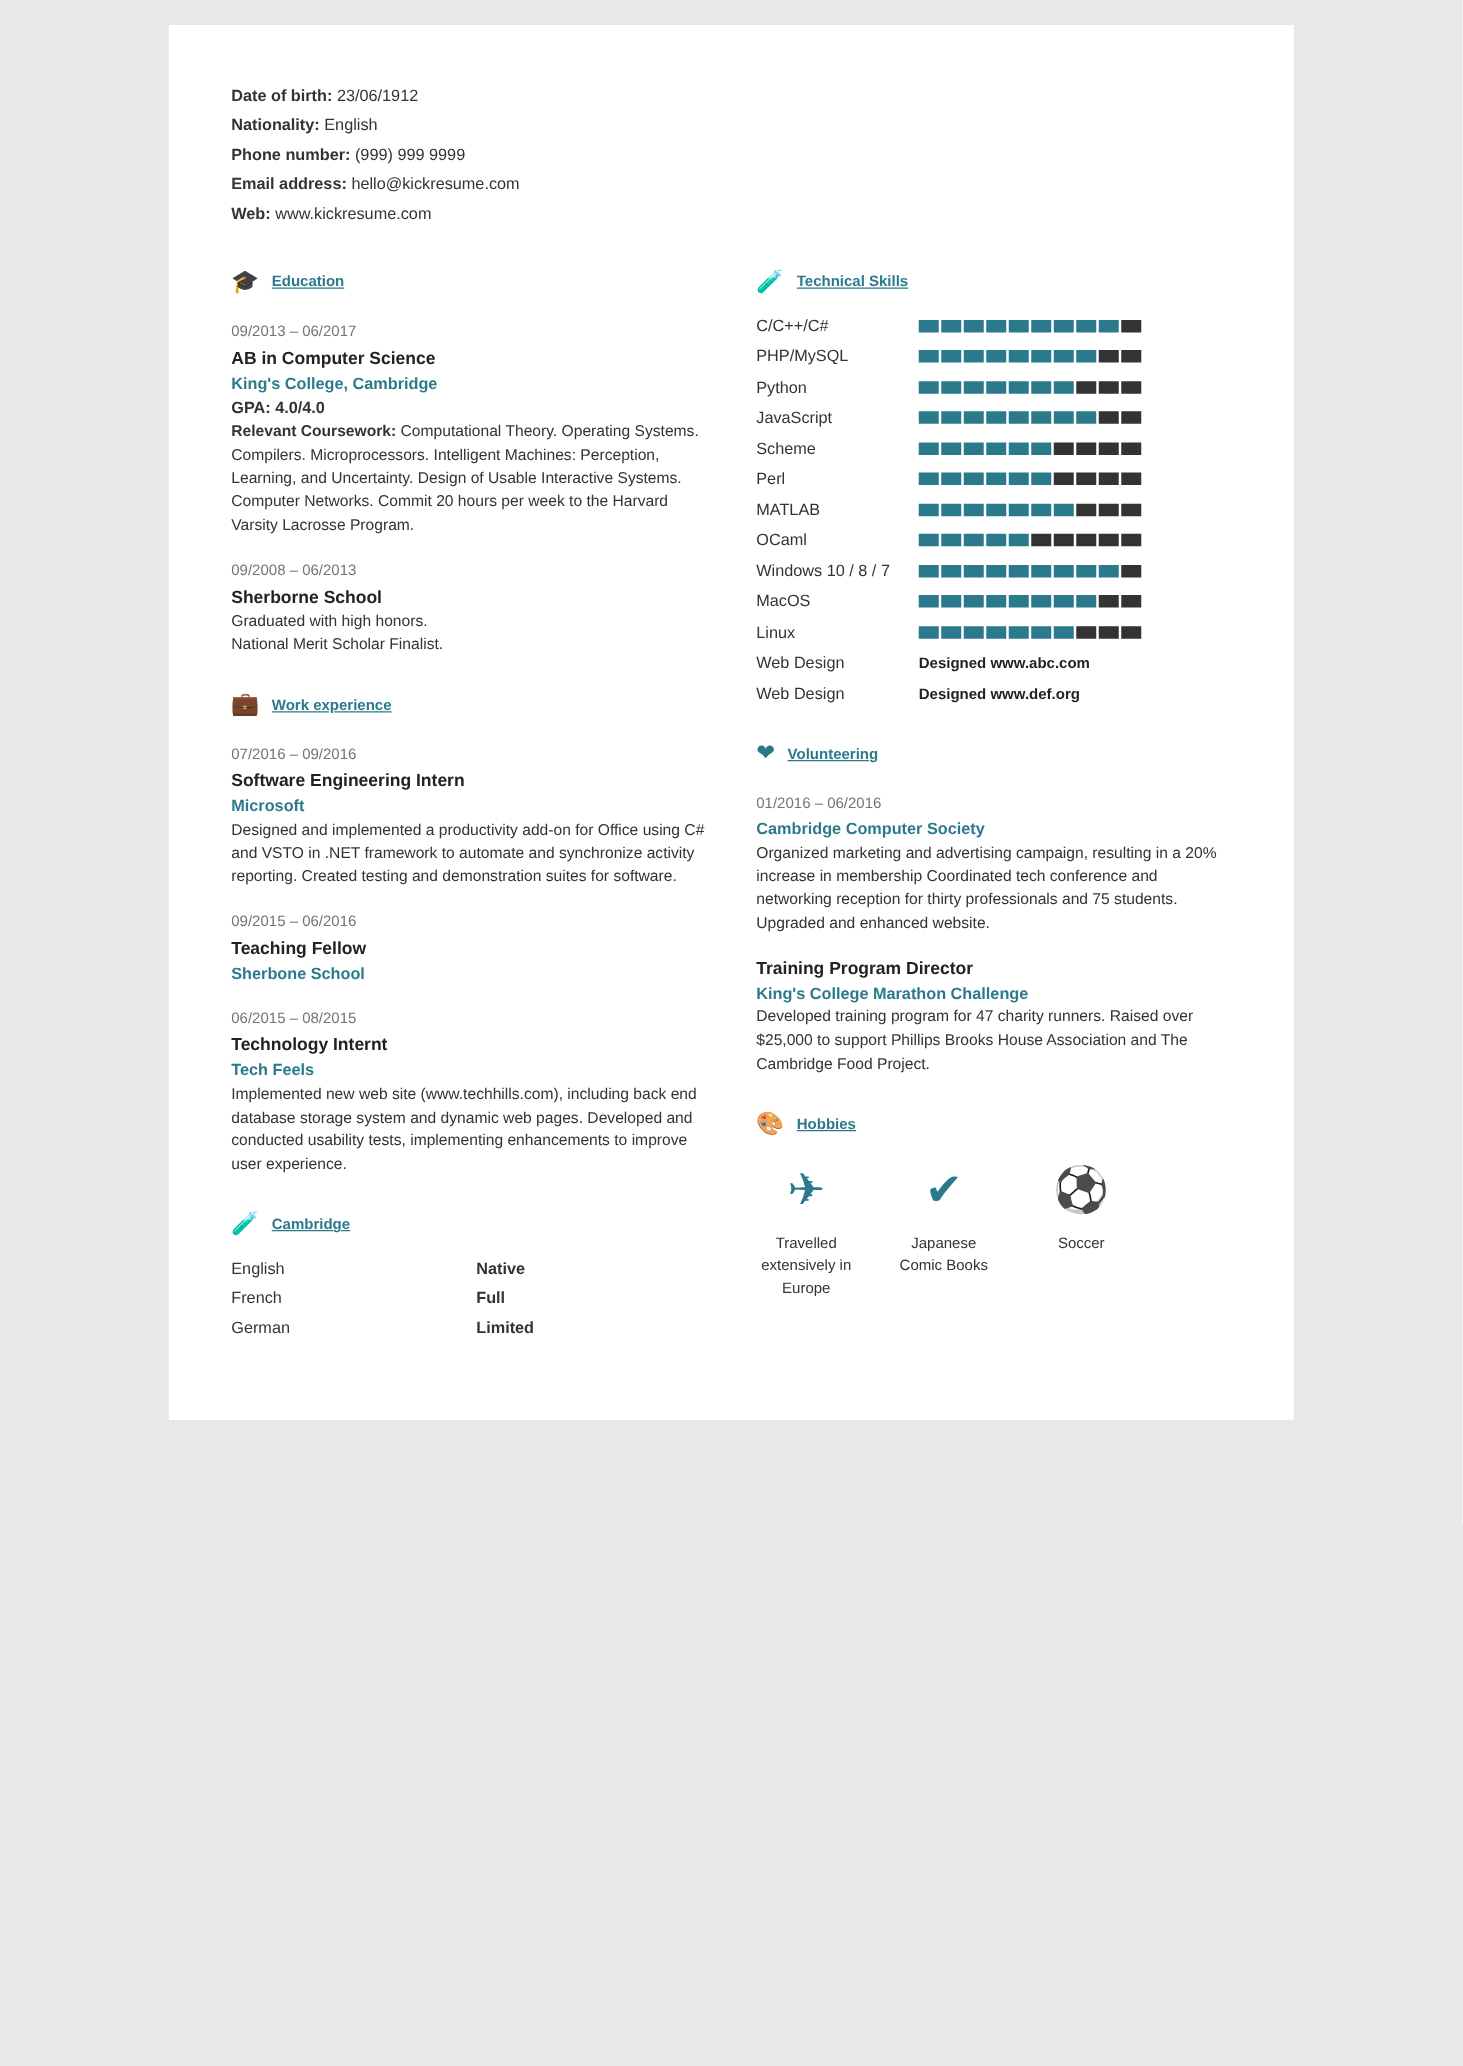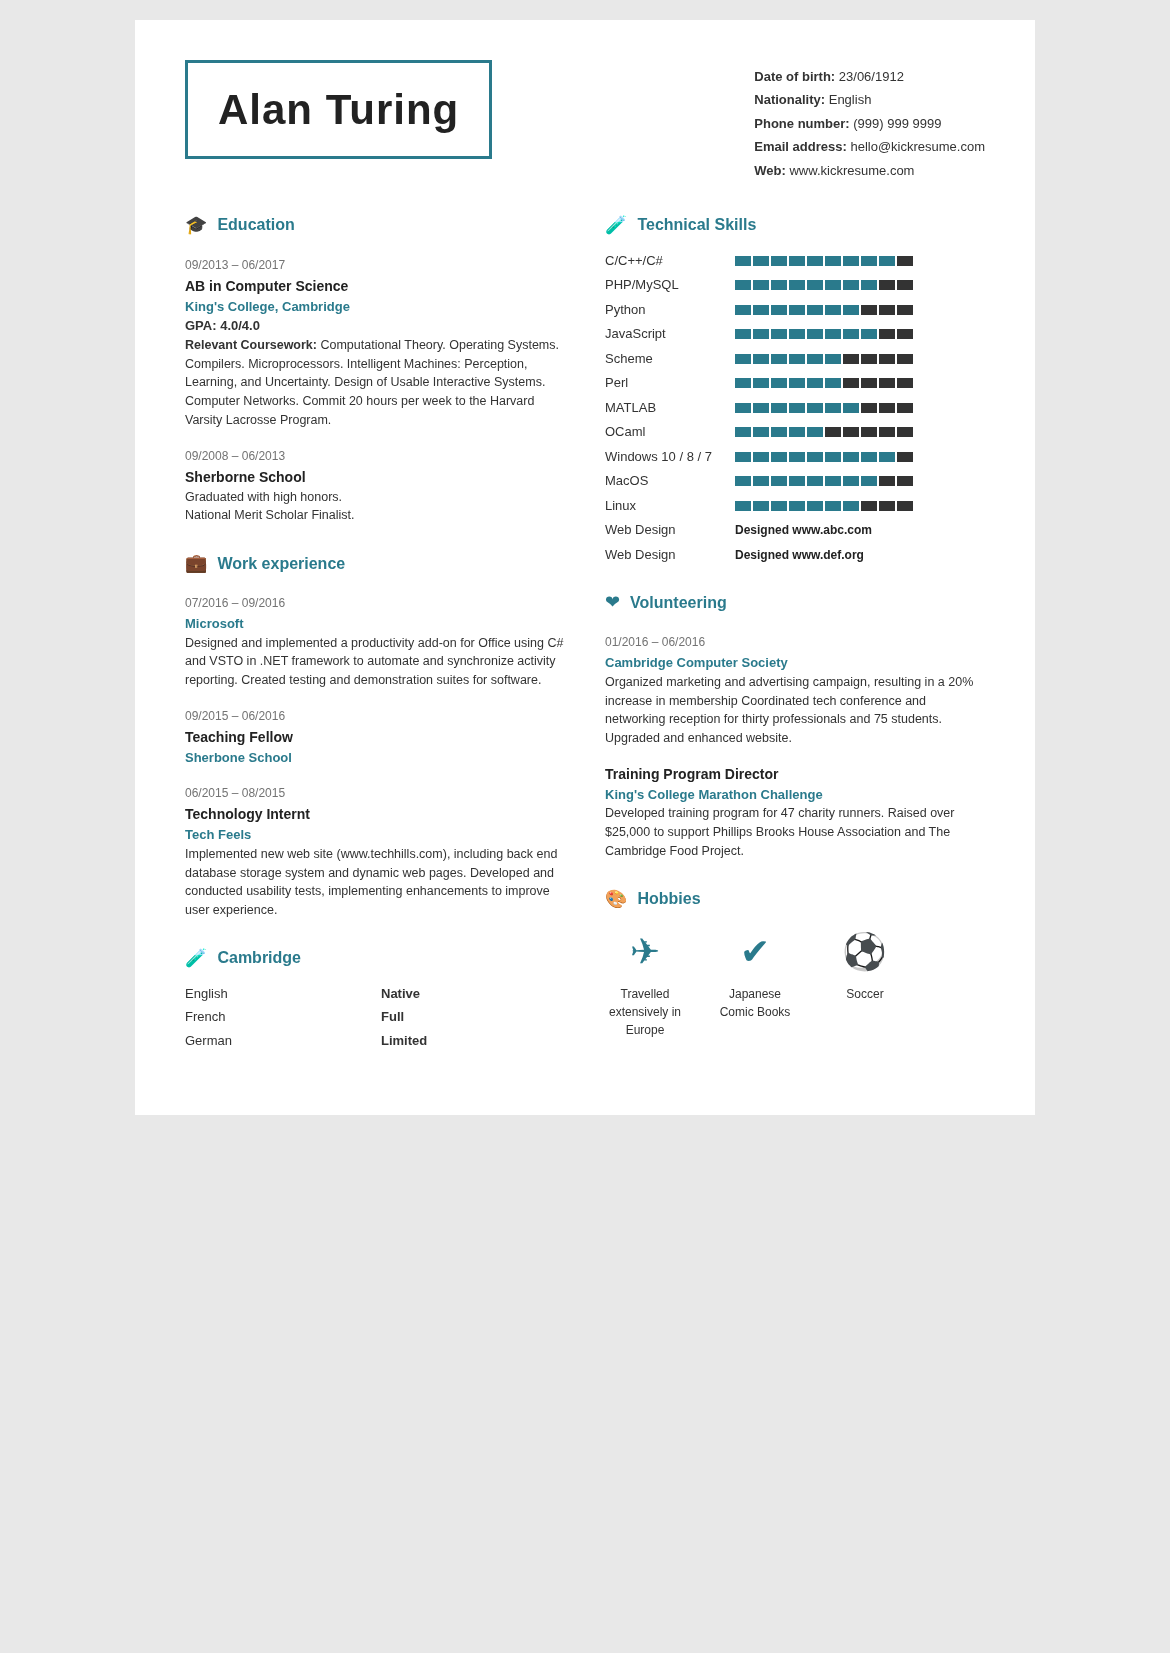--- a/index.html
+++ b/index.html
@@ -65,23 +65,24 @@
       align-items: center;
       gap: 10px;
       margin-bottom: 12px;
       border-bottom: none;
     }
     .section-header .icon {
       color: #2a7a8c;
       font-size: 18px;
     }
     .section-header h2 {
-      font-size: 16px;
+      font-size: 12px;
       font-weight: bold;
       color: #2a7a8c;
+      text-decoration: underline;
     }
     
     .entry {
       margin-bottom: 16px;
     }
     .entry .date {
       font-size: 12px;
       color: #737373;
       margin-bottom: 2px;
       margin-top: 17px;
@@ -181,23 +182,20 @@
       font-size: 12px;
       color: #333;
     }
   </style>
 </head>
 <body>
 
 <div class="resume">
 
   <div class="header">
-    <div class="name-box">
-      <h1>Alan Turing</h1>
-    </div>
     <div class="personal-info">
       <div>
         <span class="label">Date of birth:</span>
         <span>23/06/1912</span>
       </div>
       <div>
         <span class="label">Nationality:</span>
         <span>English</span>
       </div>
       <div>
@@ -248,20 +246,21 @@
       </div>
 
       <div class="section">
         <div class="section-header">
           <span class="icon">💼</span>
           <h2>Work experience</h2>
         </div>
 
         <div class="entry">
           <div class="date">07/2016 – 09/2016</div>
+          <div class="title">Software Engineering Intern</div>
           <div class="org">Microsoft</div>
           <div class="desc">Designed and implemented a productivity add-on for Office using C# and VSTO in .NET framework to automate and synchronize activity reporting. Created testing and demonstration suites for software.</div>
         </div>
 
         <div class="entry">
           <div class="date">09/2015 – 06/2016</div>
           <div class="title">Teaching Fellow</div>
           <div class="org">Sherbone School</div>
         </div>
 

